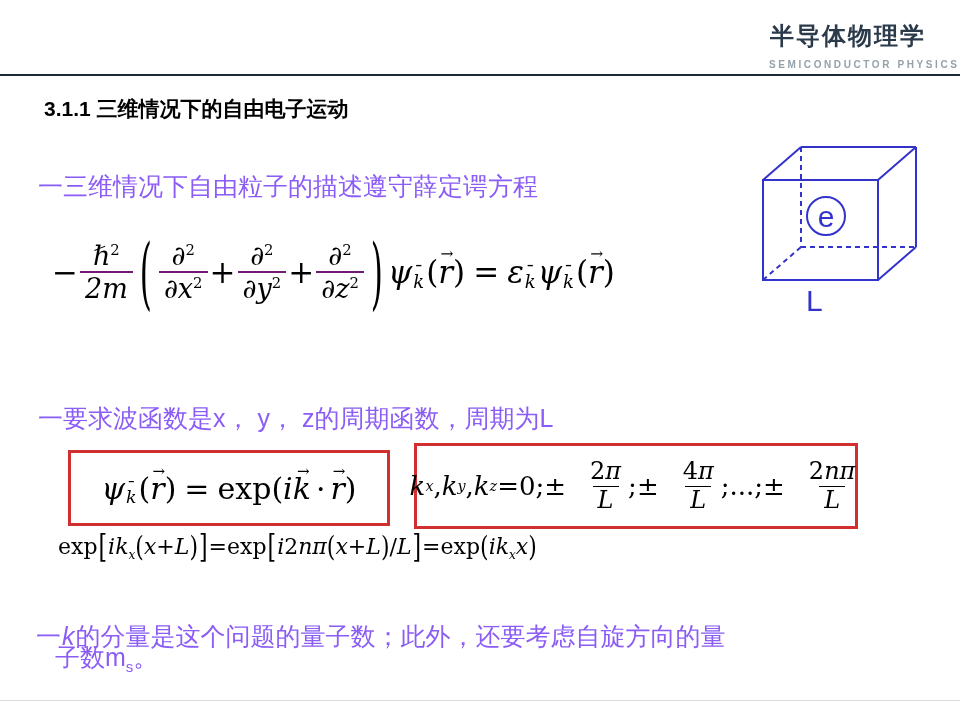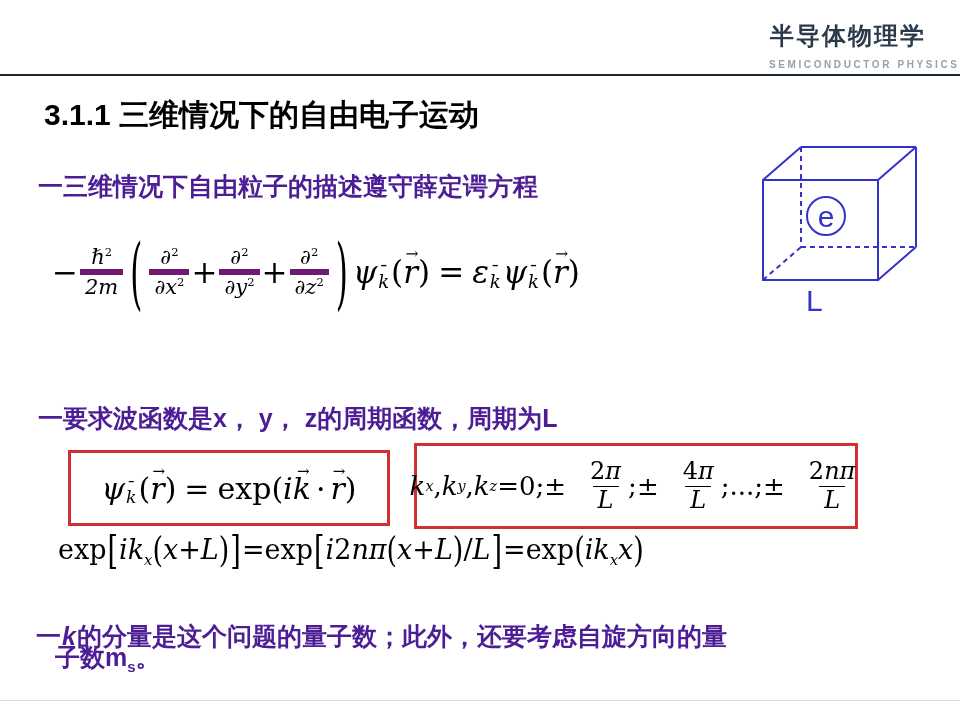--- a/index.html
+++ b/index.html
@@ -7,42 +7,42 @@
            font-family:"Liberation Sans","DejaVu Sans",sans-serif; }
 
   
   .logo-cn { position:absolute; left:770px; top:20px; font-size:24px; font-weight:700;
              color:#2b3a4a; letter-spacing:2px; }
   .logo-en { position:absolute; left:769px; top:59px; font-size:10px; font-weight:700;
              color:#94a2a9; letter-spacing:2.6px; }
   .rule-top { position:absolute; left:0; top:74px; width:960px; height:2px; background:#1b2935; }
   .rule-bottom { position:absolute; left:0; top:700px; width:960px; height:1px; background:#d7dcdf; }
 
-  .title { position:absolute; left:44px; top:95px; margin:0; font-size:30px; font-weight:700;
+  .title { position:absolute; left:44px; top:95px; margin:0; font-size:21px; font-weight:700;
            color:#000; }
 
-  .bullet { position:absolute; color:#4c1d95; font-weight:700; font-size:25px; white-space:nowrap; }
+  .bullet { position:absolute; color:#8b5cf6; font-weight:400; font-size:25px; white-space:nowrap; }
   .b1 { left:38px; top:170px; }
   .b2 { left:38px; top:355px; }
   .b3 { left:38px; top:402px; }
   .b4 { left:36px; top:620px; }
   .b4b { left:55px; top:641px;text-align:right; }
   .bk { font-style:italic; padding:0 1px; }
   .bsub { font-size:15px; }
 
   
   .eq { position:absolute; display:flex; align-items:center; color:#000;
         font-family:"DejaVu Serif","Liberation Serif",serif; white-space:nowrap; }
   .it { font-style:italic; }
   .up { font-style:normal; }
   .eq1 { left:52px; top:222px; height:100px; font-size:31px; }
-  .eq1 .frac { font-size:21px; }
+  .eq1 .frac { font-size:27px; }
   .frac { display:inline-flex; flex-direction:column; align-items:center; margin:0 2px; }
   .frac .num, .frac .den { padding:0 5px; line-height:1.15; text-align:center; }
-  .frac .den { border-top:6px solid #701a75; }
+  .frac .den { border-top:2px solid #701a75; }
   .frac sup, .psup { font-size:0.55em; vertical-align:super; font-style:normal; }
   .bigp { display:inline-block; transform:scaleY(2.55); transform-origin:center; margin:0 5px;
           font-style:normal; font-weight:400; }
   .msub { display:inline-block; position:relative; font-size:0.58em; font-style:italic;
           transform:translateY(0.5em); margin:0 2px 0 1px; }
   .msub .mbar { position:absolute; top:-0.5em; left:50%; transform:translateX(-50%);
                 font-style:normal; }
   .vec { display:inline-block; position:relative; font-style:italic; }
   .vec .varr { position:absolute; top:-0.58em; left:55%; transform:translateX(-45%);
                font-size:0.5em; font-style:normal; }
@@ -50,21 +50,21 @@
   .sp { width:8px; display:inline-block; }
 
   .redbox { position:absolute; border:3px solid #d23030; display:flex; align-items:center;
             justify-content:center; color:#000; font-family:"DejaVu Serif","Liberation Serif",serif;
             white-space:nowrap; }
   .box1 { left:68px; top:450px; width:316px; height:70px; font-size:30px; }
   .box2 { left:414px; top:443px; width:438px; height:80px; font-size:26px; }
   .box2 .frac { font-size:24px;margin-left:19px; }
   .box2 .frac .den { border-top:1.5px solid #000; }
 
-  .eq3 { left:58px; top:534px; font-size:27px; display:block; }
+  .eq3 { left:58px; top:534px; font-size:22px; display:block; }
   .bigb { display:inline-block; transform:scaleY(1.45); transform-origin:center; margin:0 1px;
           font-style:normal; }
   .bigp3 { display:inline-block; transform:scaleY(1.3); transform-origin:center;
            font-style:normal; }
 
   
   .cube-svg { position:absolute; left:753px; top:140px; }
   .cube-l { position:absolute; left:806px; top:284px; font-size:30px; font-weight:500;
             color:#3333cc; }
 </style>

